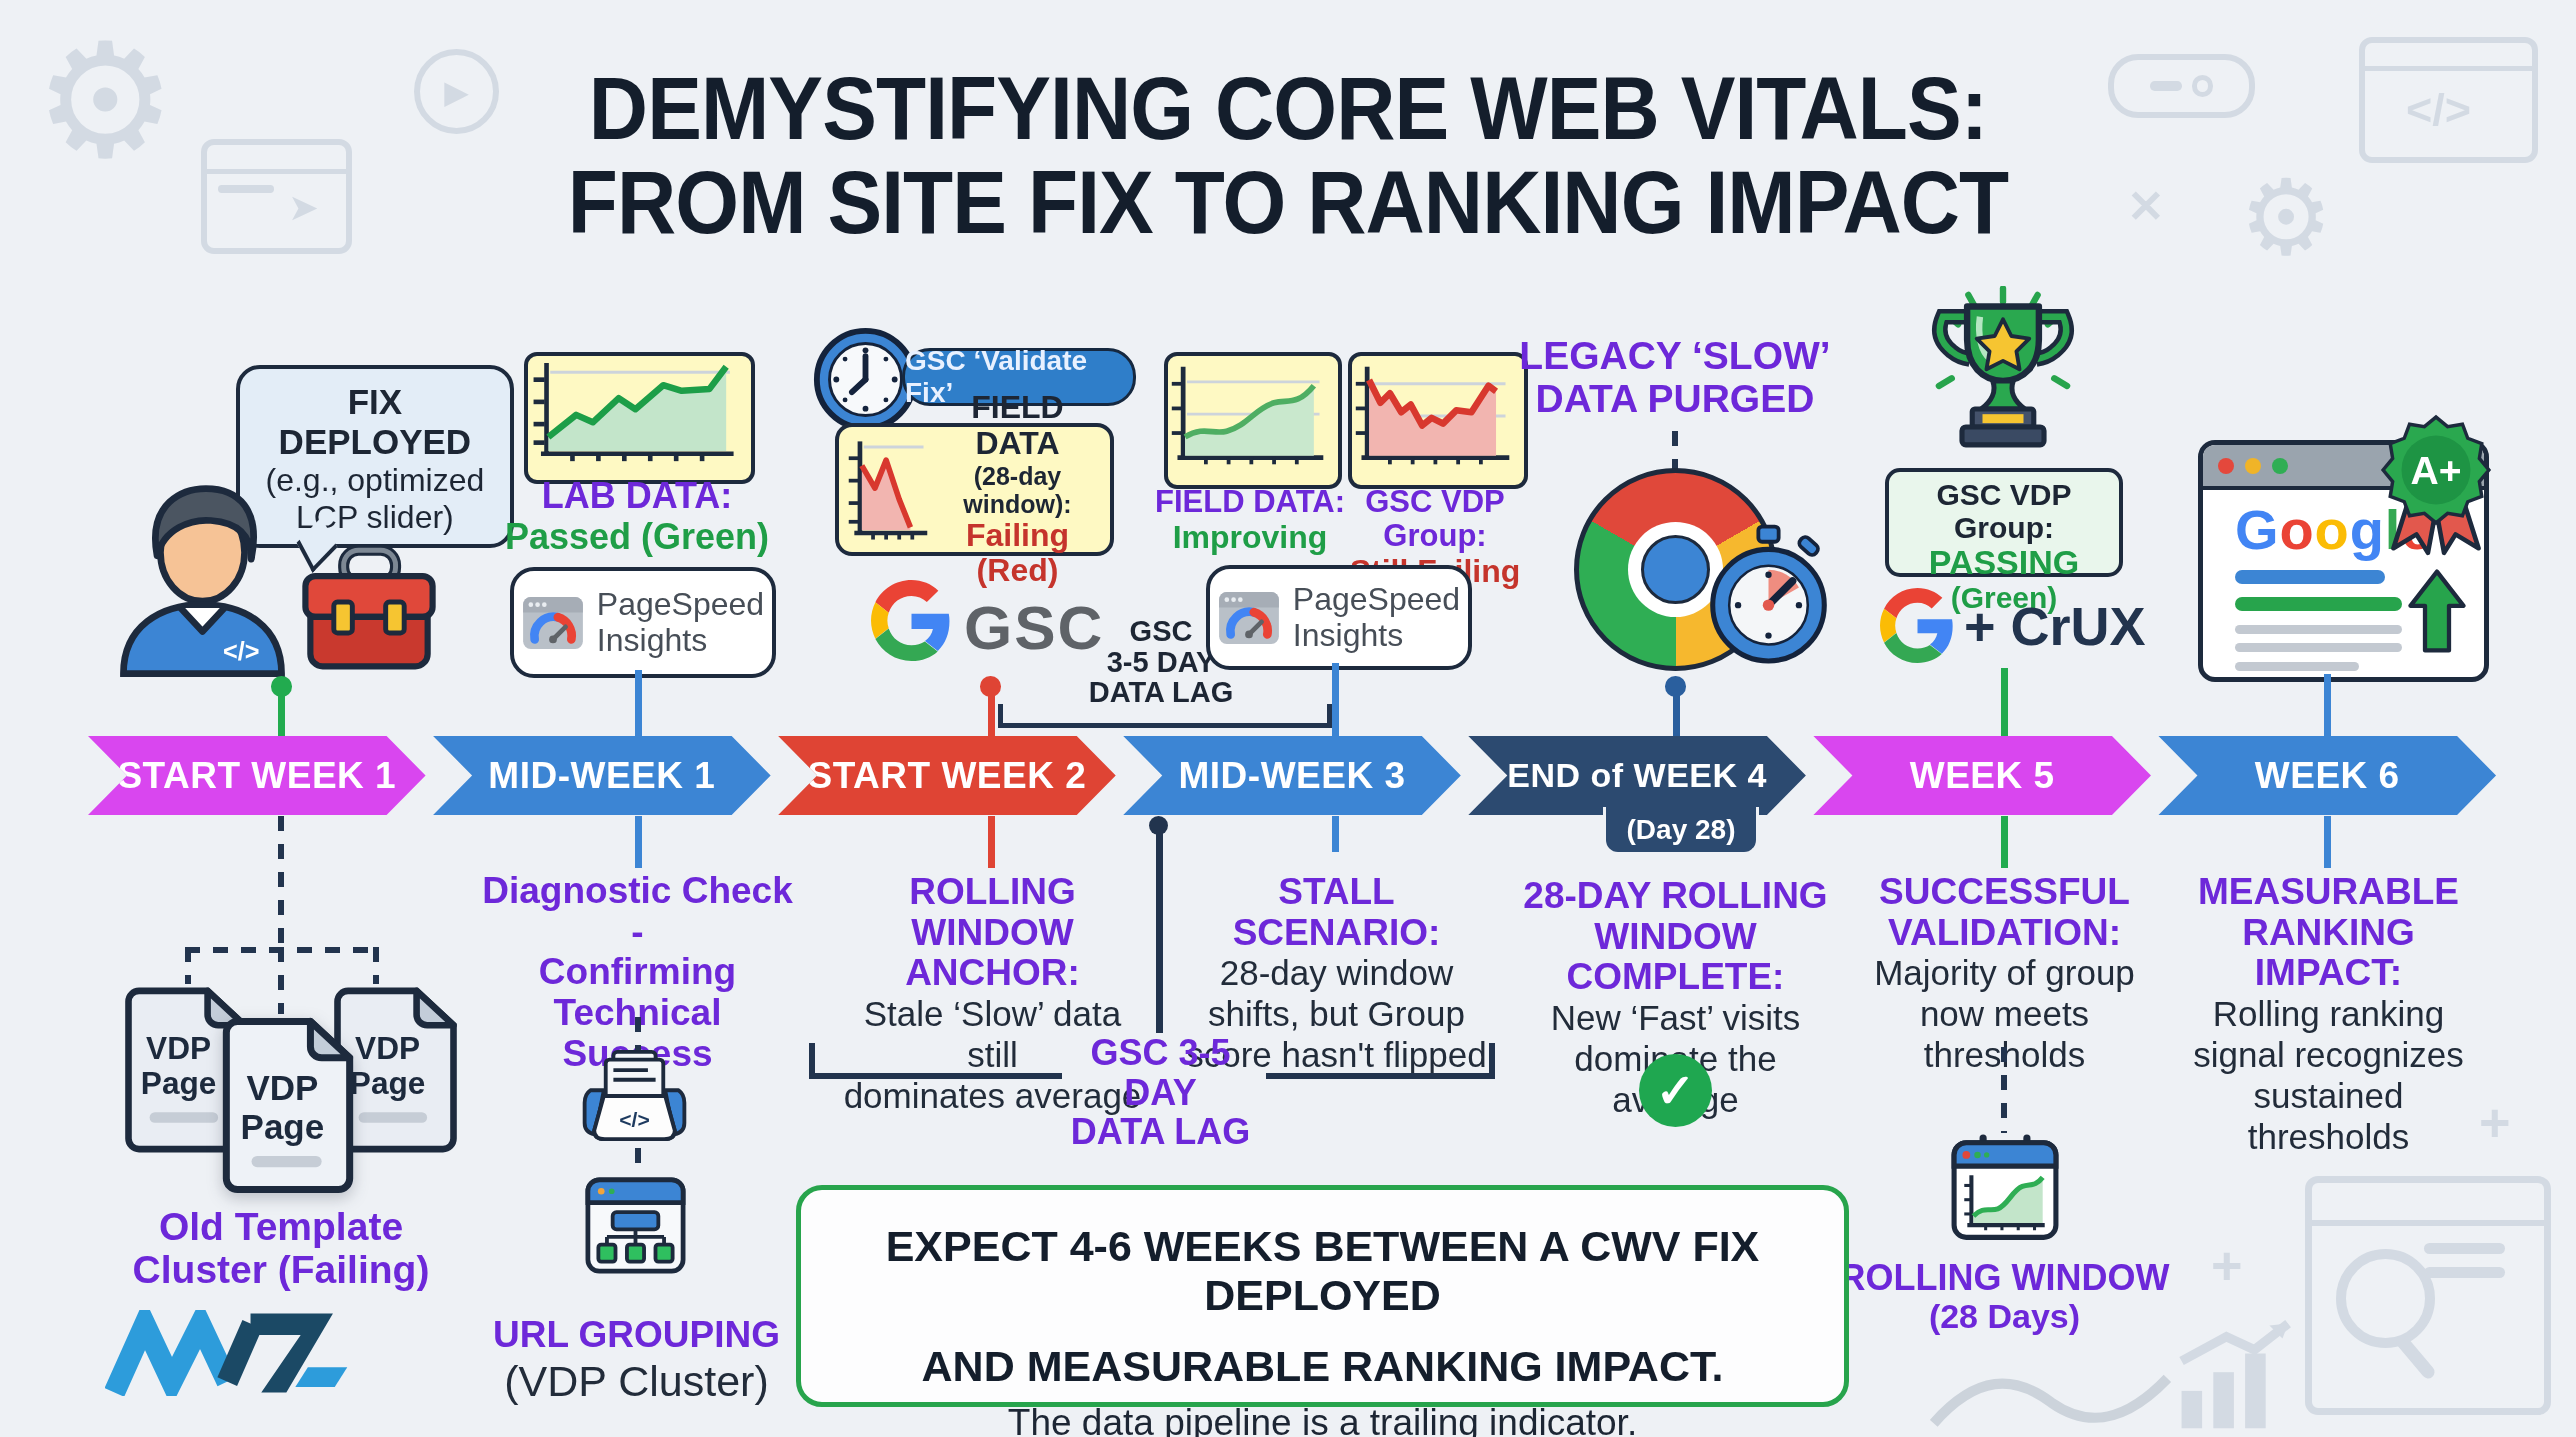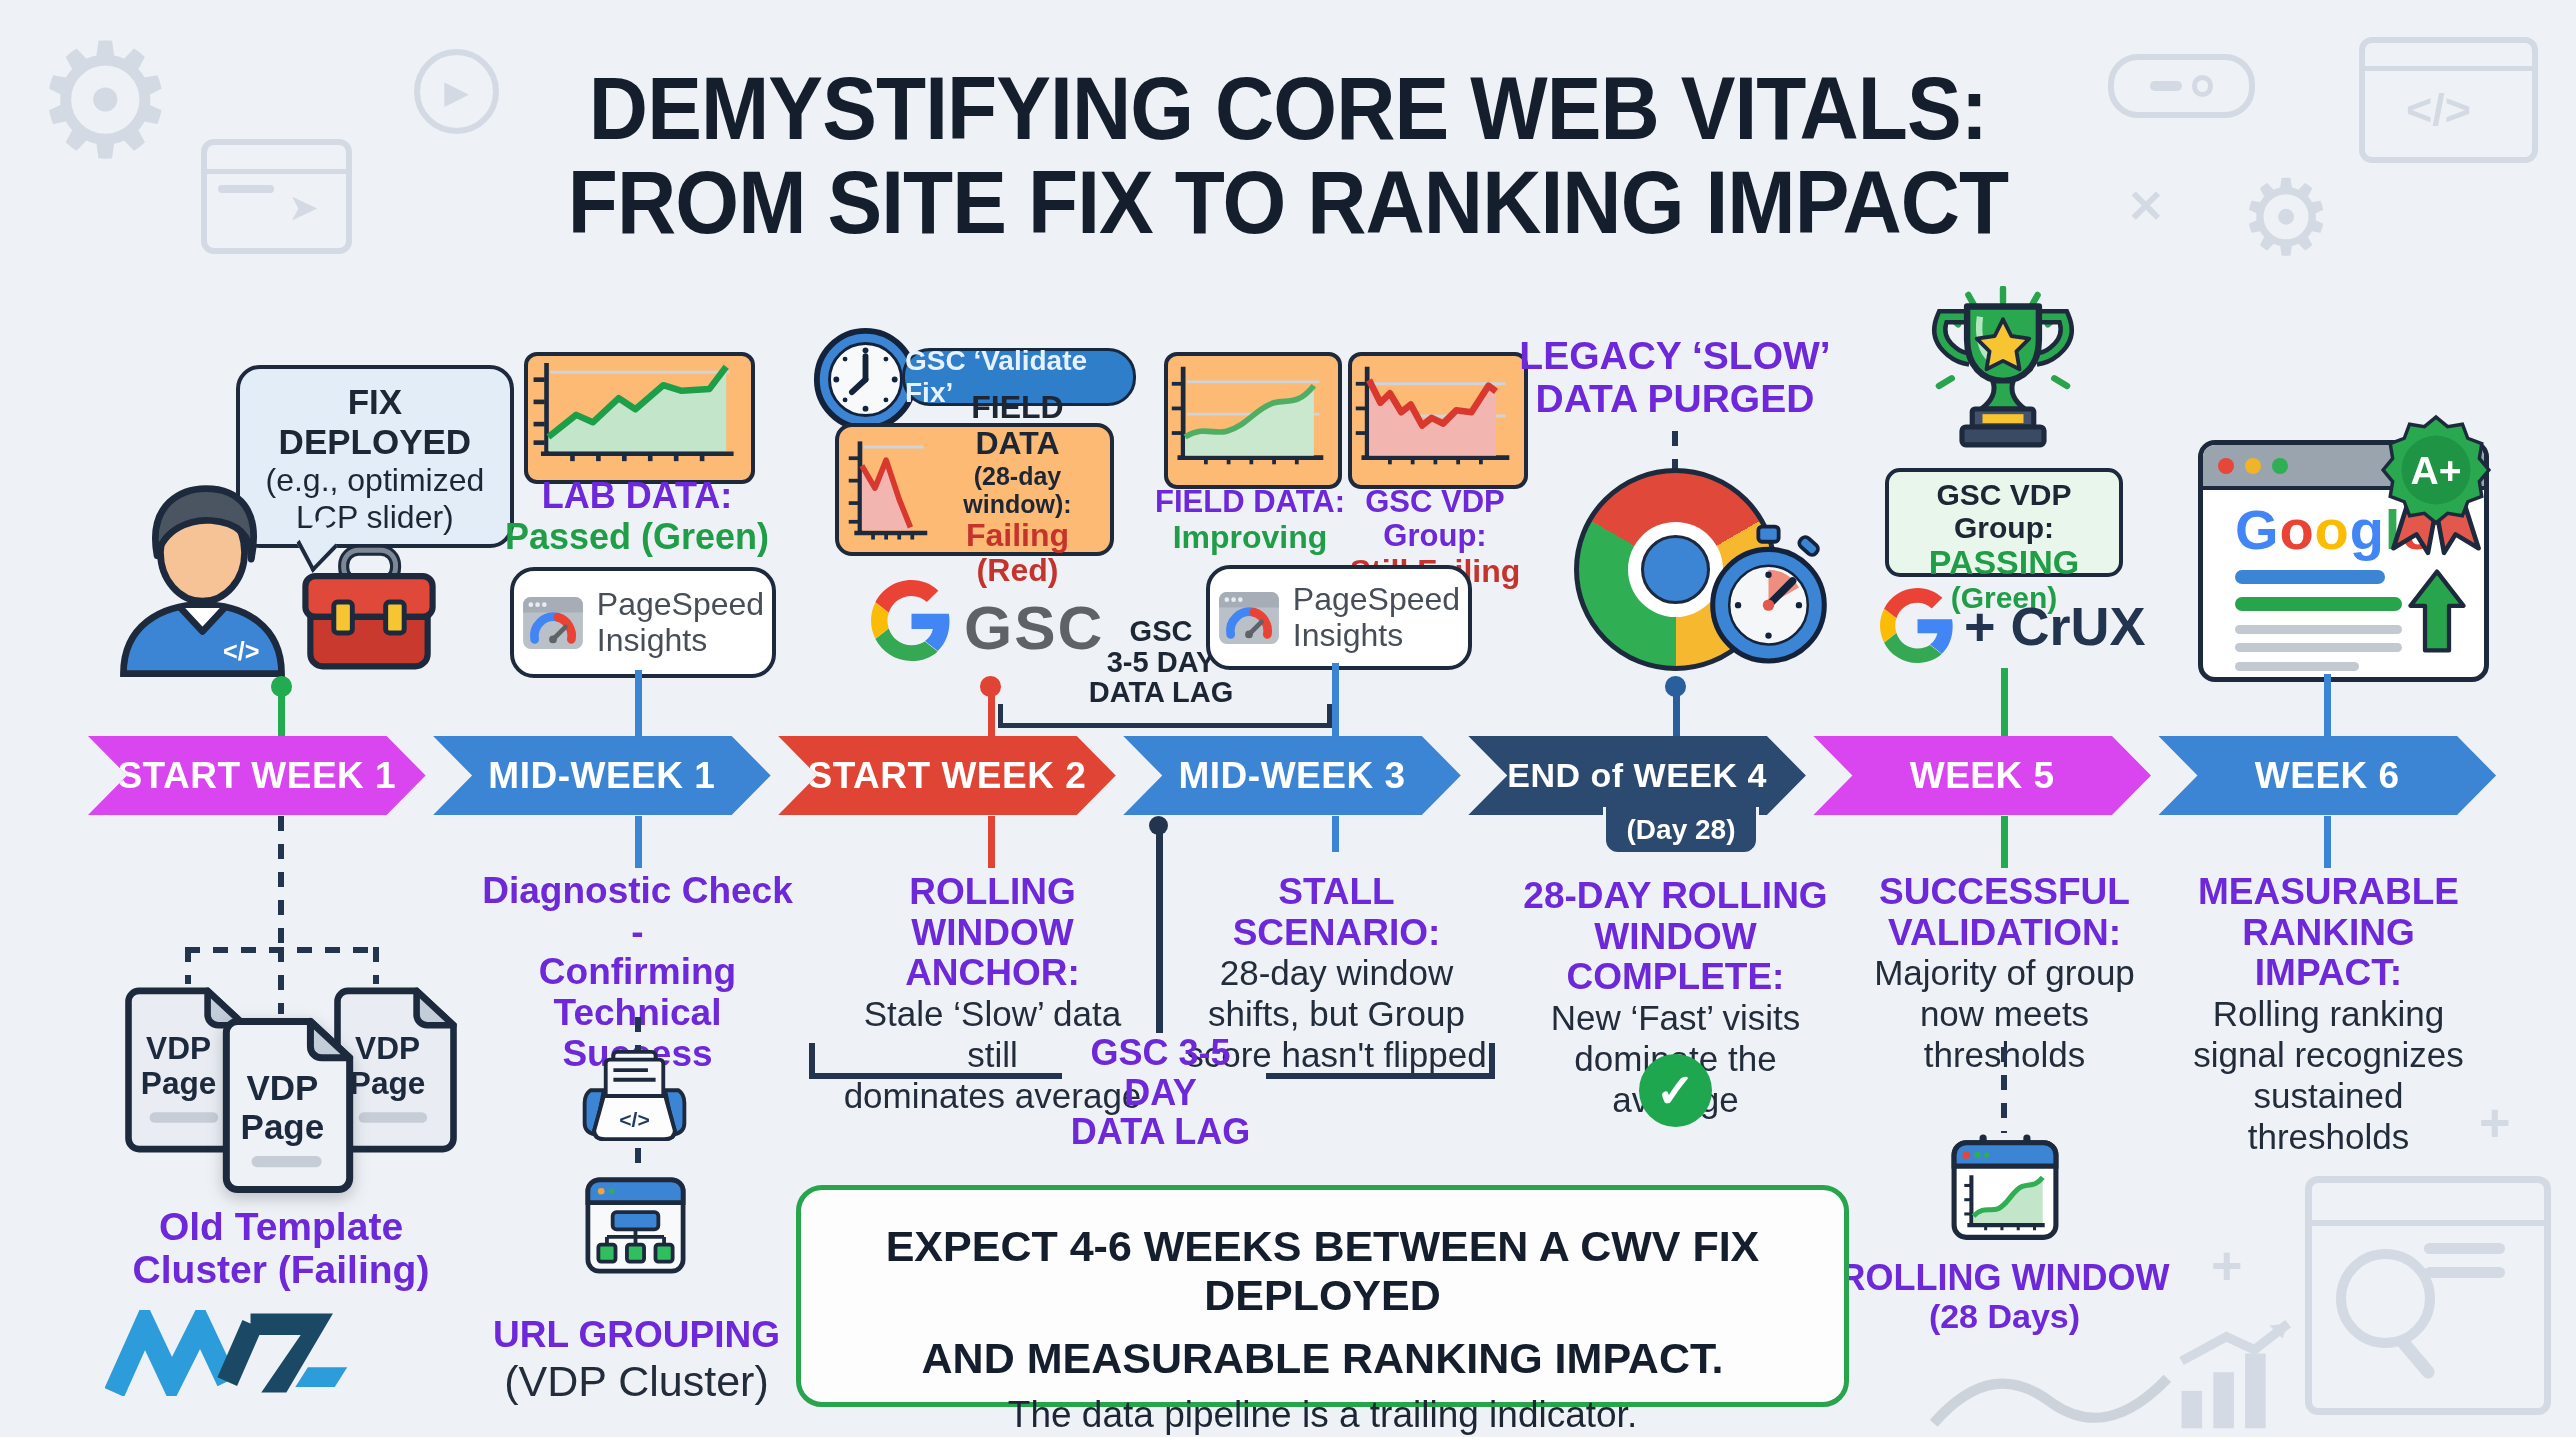--- a/index.html
+++ b/index.html
@@ -20,21 +20,21 @@
   .daytab{left:1603px;top:807px;width:150px;height:45px;background:#2c4a70;color:#fff;font-weight:bold;
           font-size:28px;display:flex;align-items:center;justify-content:center;border-radius:0 0 15px 15px;
           border:3.7px solid #eef1f5;border-top:none;}
   
   .vline{position:absolute;width:6.6px;}
   .dot{position:absolute;width:20.6px;height:20.6px;border-radius:50%;}
   .g{background:#22ab4f;} .b{background:#3c85d4;} .r{background:#df4434;} .n{background:#22344e;} .nb{background:#2a5f9e;}
   .vdash{position:absolute;width:5.6px;background:repeating-linear-gradient(to bottom,#22344e 0 15px,transparent 15px 28px);}
   .hdash{position:absolute;height:5.6px;background:repeating-linear-gradient(to right,#22344e 0 15px,transparent 15px 28px);}
   
-  .navybox{position:absolute;background:#fdba74;border:4.7px solid #1d2a3d;border-radius:13px;}
+  .navybox{position:absolute;background:#fef9c3;border:4.7px solid #1d2a3d;border-radius:13px;}
   .psbox{position:absolute;background:#fff;border:4.7px solid #1d2a3d;border-radius:24px;display:flex;
          align-items:center;justify-content:center;gap:13px;}
   .pstext{font-size:32px;color:#474e57;line-height:1.12;}
   .bubble{position:absolute;background:#e3edf7;border:4.7px solid #1d2a3d;border-radius:24px;text-align:center;
           padding:13px 9.4px 7.5px 9.4px;}
   .bubble:after{content:"";position:absolute;left:60px;bottom:-18px;width:30px;height:30px;background:#e3edf7;
           border-right:4.7px solid #1d2a3d;border-bottom:4.7px solid #1d2a3d;transform:rotate(62deg) skewX(18deg);}
   .pill{position:absolute;background:#2f7ec9;border:3.7px solid #16283f;border-radius:28px;color:#e8f1ff;
         font-weight:bold;font-size:28px;display:flex;align-items:center;justify-content:center;}
   
@@ -569,18 +569,18 @@
     <div class="h1">MEASURABLE</div>
     <div class="h1">RANKING IMPACT:</div>
     <div class="body">Rolling ranking</div>
     <div class="body">signal recognizes</div>
     <div class="body">sustained</div>
     <div class="body">thresholds</div>
   </div>
 
   <div class="rule">
     <div style="margin-top:32px;font-size:43px;font-weight:bold;color:#141e2c;">EXPECT 4-6 WEEKS BETWEEN A CWV FIX DEPLOYED</div>
-    <div style="margin-top:14px;font-size:43px;font-weight:bold;color:#141e2c;">AND MEASURABLE RANKING IMPACT.</div>
+    <div style="margin-top:22px;font-size:43px;font-weight:bold;color:#141e2c;">AND MEASURABLE RANKING IMPACT.</div>
     <div style="margin-top:11.2px;font-size:37px;color:#1d2634;">The data pipeline is a trailing indicator.</div>
   </div>
 
 </div>
 
 
 </body></html>

